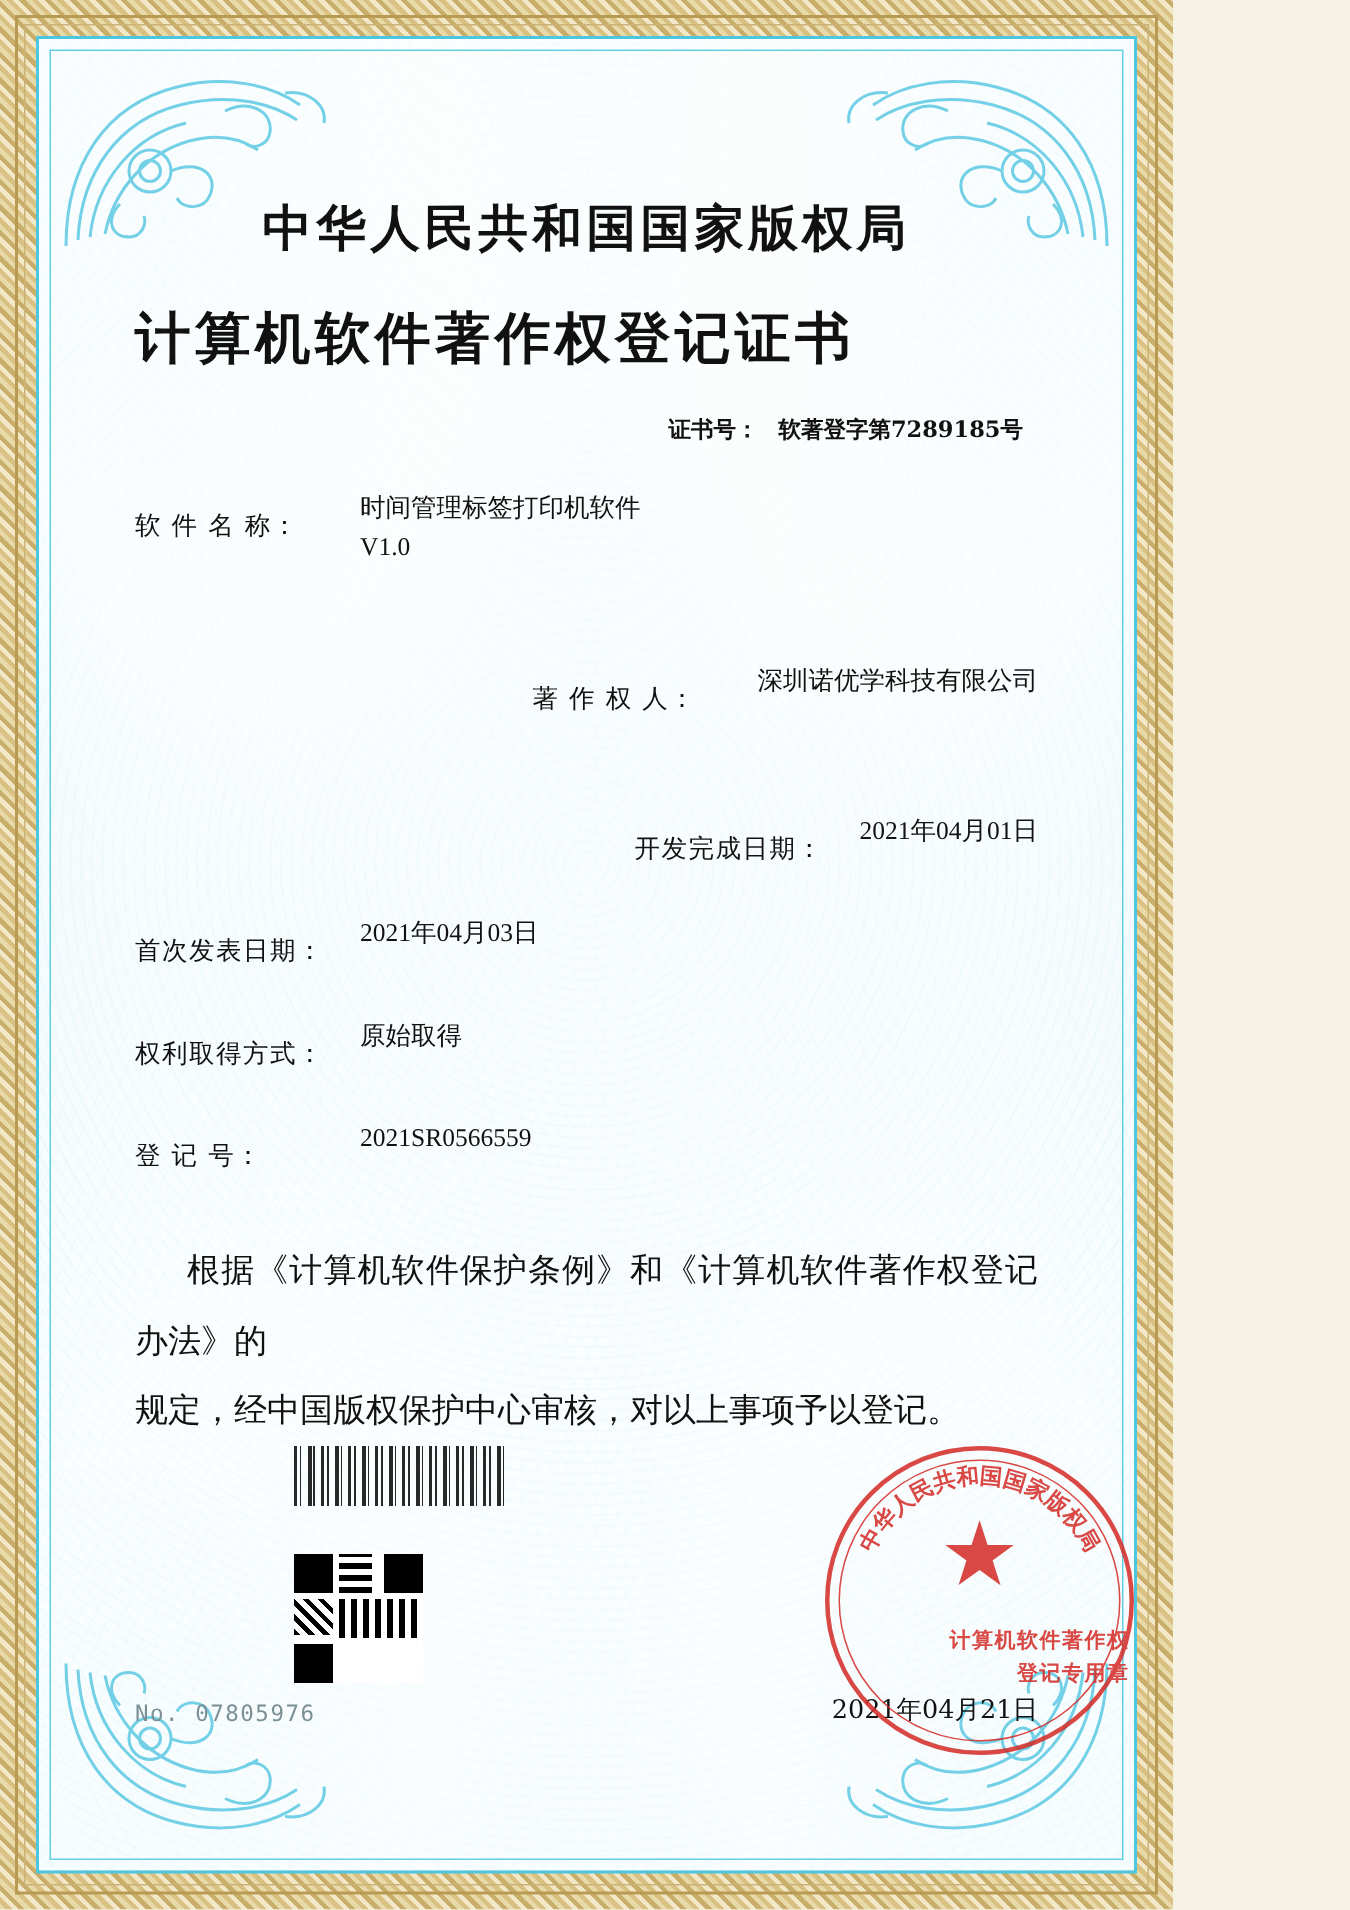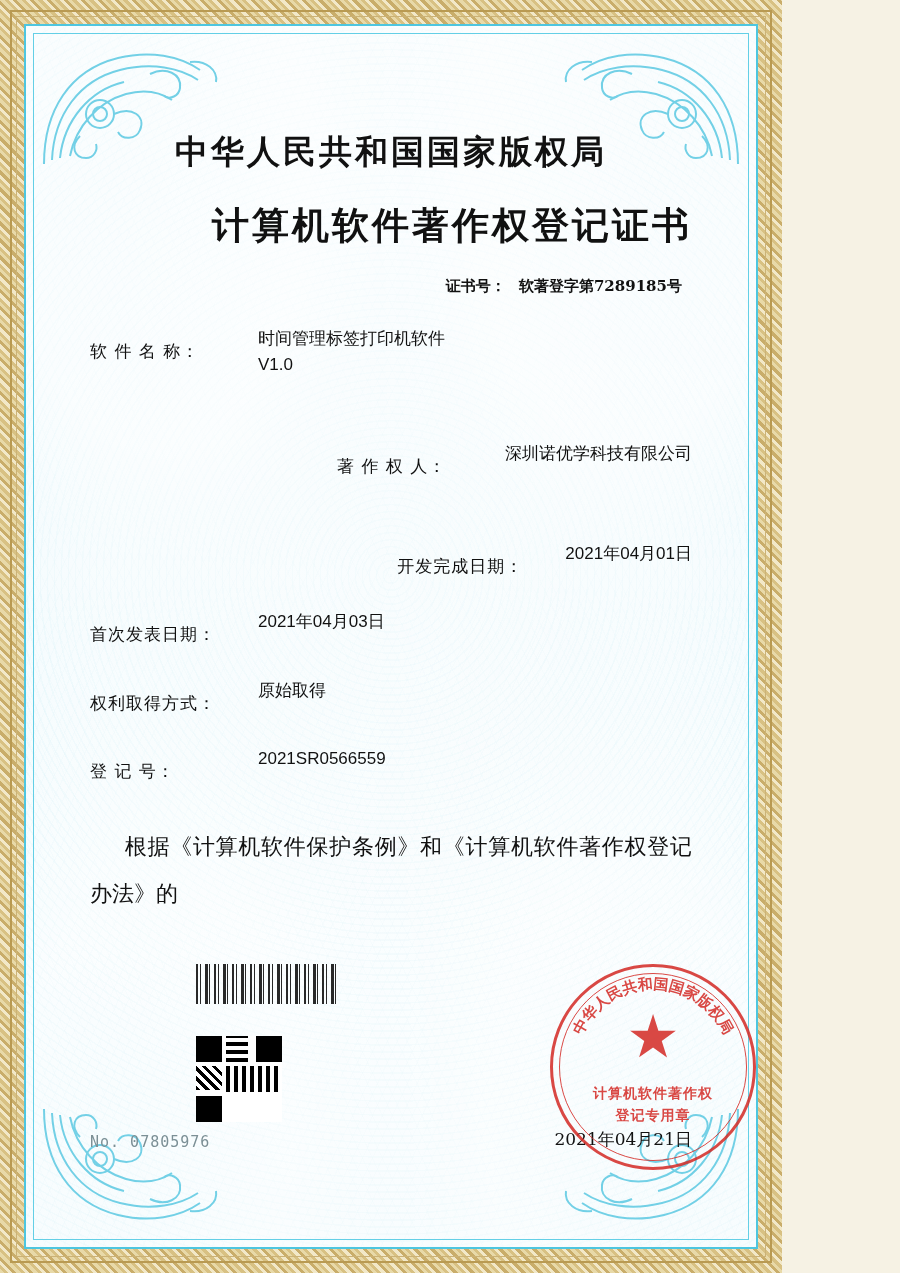--- a/index.html
+++ b/index.html
@@ -71,21 +71,21 @@
   .title-main{
     text-align:center;
     font-size:33px;
     font-weight:700;
     letter-spacing:3px;
     color:#111;
     margin-top:62px;
     font-family:"DejaVu Serif","Liberation Serif",serif;
   }
   .title-sub{
-    text-align:right;
+    text-align:left;
     font-size:37px;
     font-weight:700;
     letter-spacing:3px;
     color:#111;
     margin-top:26px;
     font-family:"DejaVu Serif","Liberation Serif",serif;
   }
   .cert-no{
     text-align:right;
     font-size:15px;
@@ -105,22 +105,21 @@
     line-height:1.55;
   }
   .field .lbl{
     width:150px;
     flex:none;
     letter-spacing:1px;
     font-family:"DejaVu Serif","Liberation Serif",serif;
     margin-top:12px;
   }
   .field .val{
-    font-family:Liberation Sans, sans-serif;
-    margin-left:18px;
+    font-family:Liberation Serif, serif;
   }
   .field .val .line2{display:block;}
 
   .gap-lg{margin-top:62px;justify-content:flex-end;}
 
   .para{
     margin-top:42px;
     font-size:22px;
     line-height:2.1;
     color:#111;
@@ -170,21 +169,21 @@
     z-index:5;
   }
   .seal .ring{
     position:absolute;inset:6px;border:1px solid #d42b26;border-radius:50%;
   }
   .seal .star{
     position:absolute;left:50%;top:44px;transform:translateX(-50%);
     font-size:52px;line-height:52px;color:#d42b26;
   }
   .seal .l1,.seal .l2{
-    position:absolute;left:0;right:0;text-align:center;
+    position:absolute;left:0;right:0;text-align:right;
     font-size:14px;font-weight:700;letter-spacing:1px;
     font-family:"DejaVu Sans","Liberation Sans",sans-serif;
   }
   .seal .l1{top:118px;}
   .seal .l2{top:140px;}
   .seal .arc{
     position:absolute;left:0;top:0;width:200px;height:200px;
   }
   .seal .arc text{
     font-size:15px;font-weight:700;fill:#d42b26;
@@ -312,20 +311,21 @@
       </div>
 
 
       <div class="field">
         <div class="lbl">登 记 号：</div>
         <div class="val">2021SR0566559</div>
       </div>
 
       <div class="para">
         <span class="indent"></span><span>根据《计算机软件保护条例》和《计算机软件著作权登记办法》的</span><br>
+        <span>规定，经中国版权保护中心审核，对以上事项予以登记。</span>
       </div>
     </div>
 
     <div class="barcode"></div>
     <div class="qr"></div>
 
     <div class="seal">
       <div class="ring"></div>
       <svg class="arc" viewBox="0 0 200 200">
         <defs>

